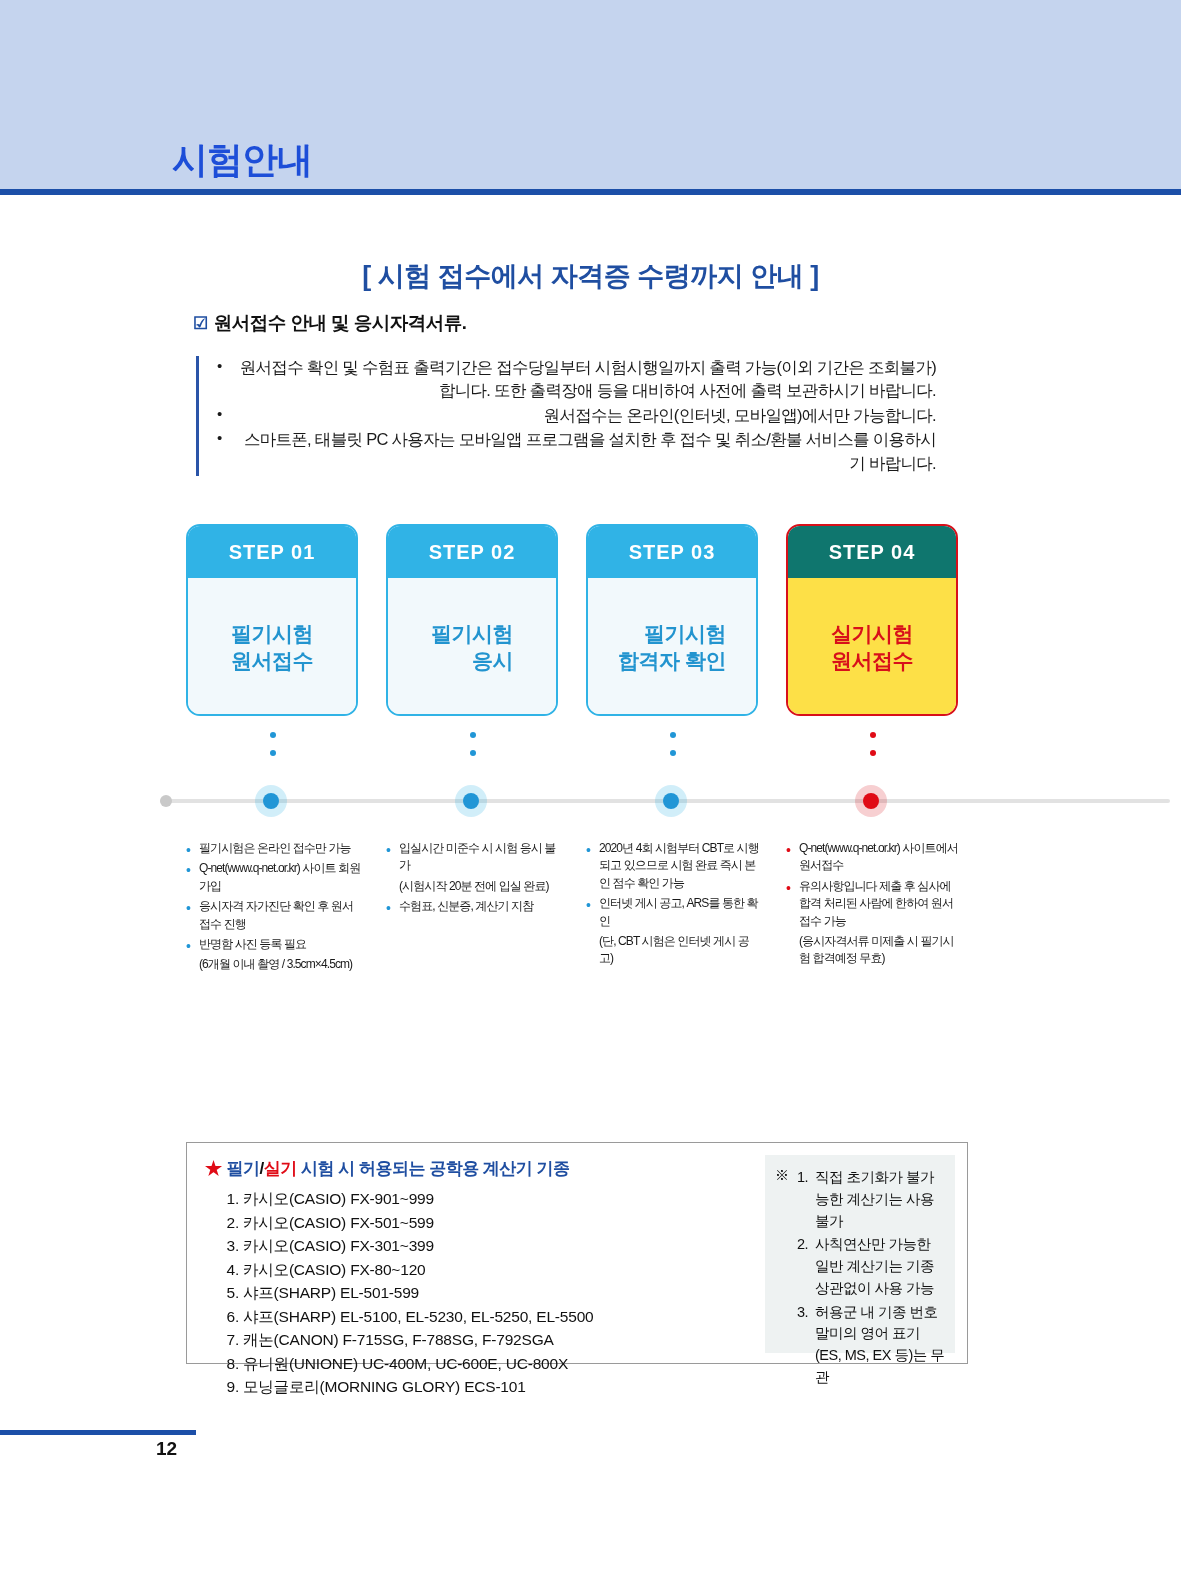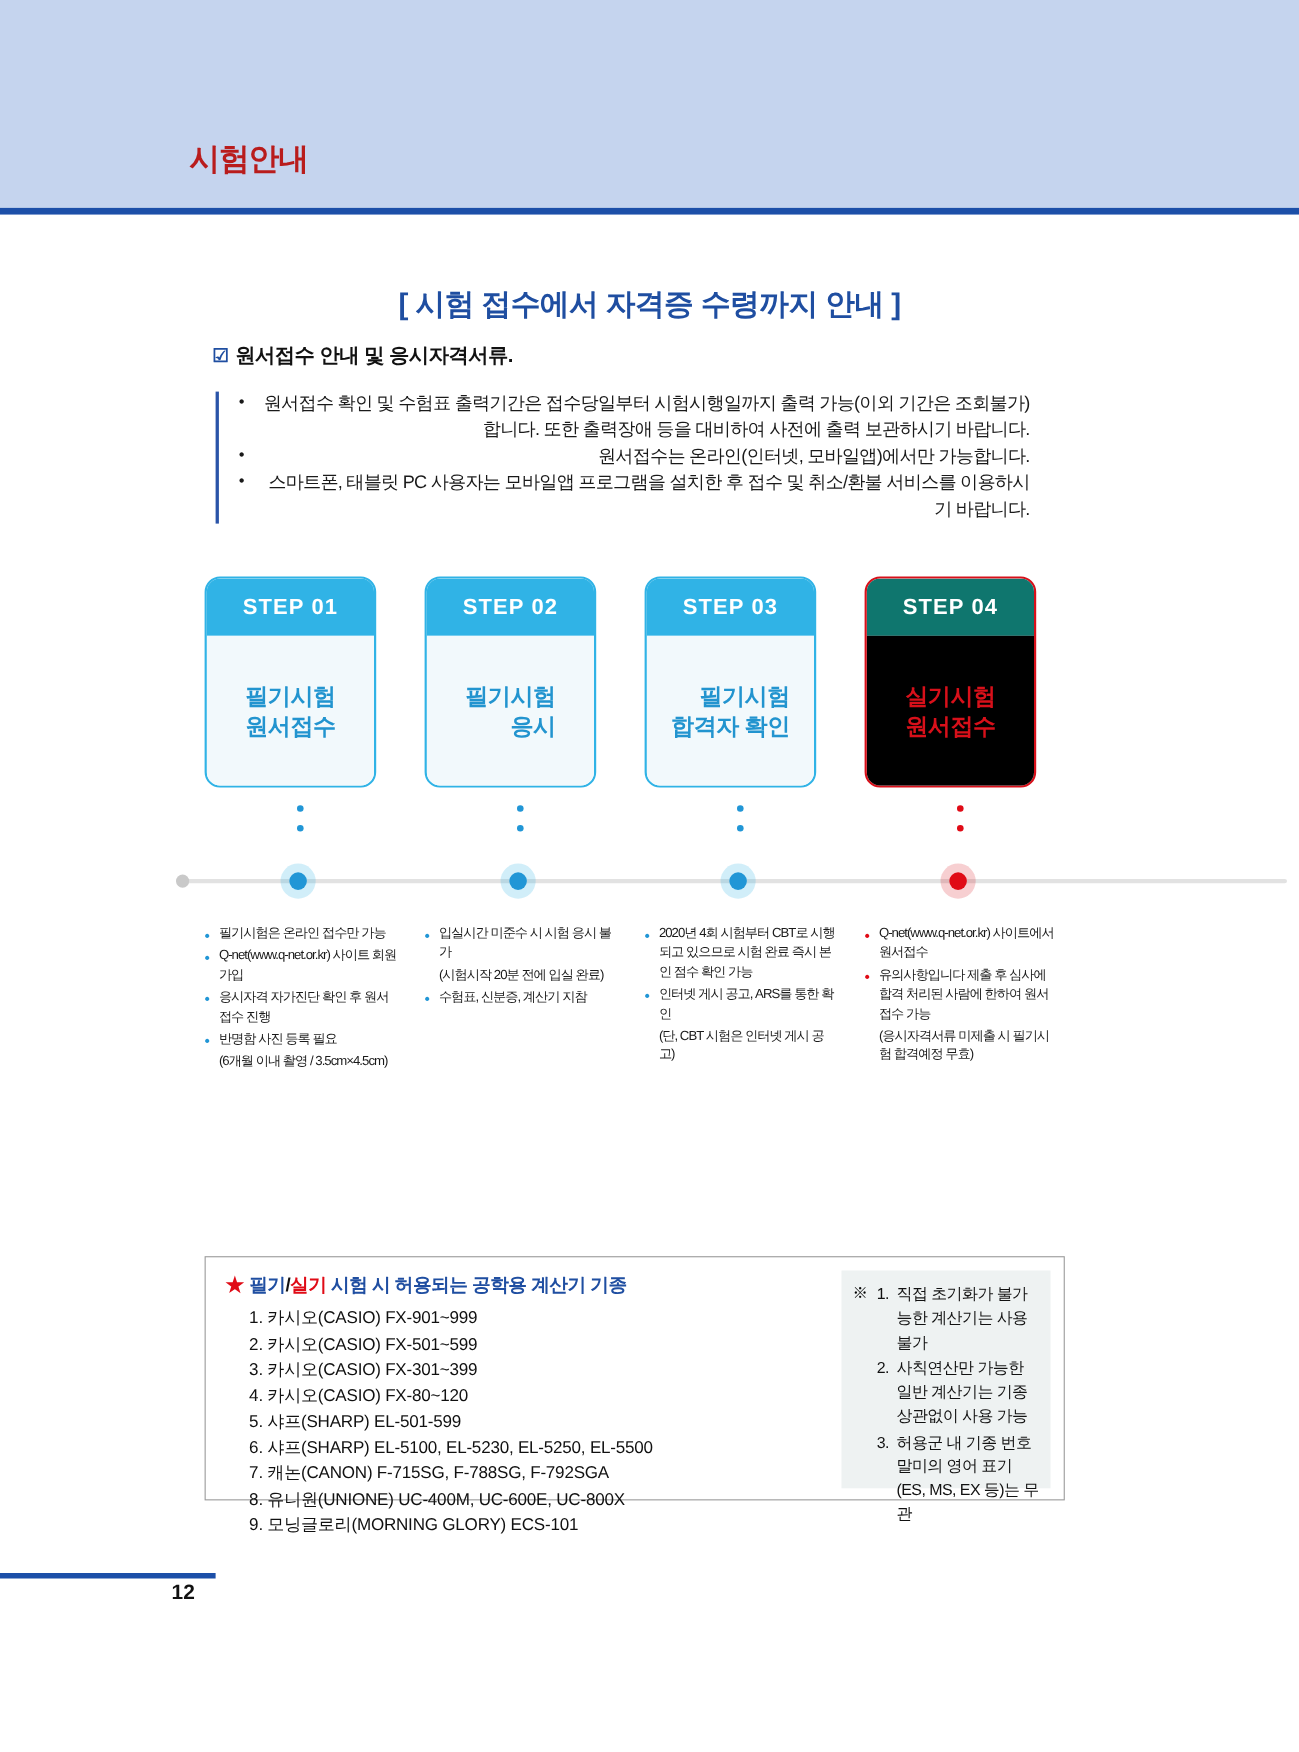--- a/index.html
+++ b/index.html
@@ -15,22 +15,22 @@
   
   .header-band {
     position:absolute; left:0; top:0; width:1181px; height:195px;
     background:#c5d4ee;
   }
   .header-band:after{
     content:""; position:absolute; left:0; bottom:0; width:100%; height:6px;
     background:#1c4fa8;
   }
   .header-title {
-    position:absolute; left:172px; top:126px;
-    font-size:28px; font-weight:bold; color:#b91c1c;
+    position:absolute; left:172px; top:136px;
+    font-size:36px; font-weight:bold; color:#1d4ed8;
     letter-spacing:-1px;
   }
 
   
   .page-title {
     position:absolute; top:258px; left:0; width:1181px;
     text-align:center;
     font-size:27px; font-weight:bold; color:#1f4ea1;
     letter-spacing:-0.5px;
   }
@@ -53,42 +53,42 @@
     padding-left:14px;
     text-align:right;
   }
   .notice-li:before{
     content:"•"; position:absolute; left:0; top:-1px; font-size:15px;
   }
 
   
   .steps { position:absolute; left:186px; top:524px; width:780px; height:195px; }
   .step-card {
-    position:absolute; top:0; width:156px; height:192px;
+    position:absolute; top:0; width:172px; height:192px;
     border-radius:14px;
     border:2px solid #30b3e6;
     background:#ffffff;
     overflow:hidden;
   }
   .step-card .cap {
     height:52px; background:#30b3e6; color:#fff;
     display:flex; align-items:center; justify-content:center;
     font-size:20px; font-weight:bold; letter-spacing:1px;
   }
   .step-card .body {
     height:138px; background:#f2f9fc;
     display:flex; align-items:center; justify-content:center;
     text-align:right;
     color:#2294cf; font-size:21px; font-weight:bold; line-height:1.3;
     letter-spacing:-0.5px;
     white-space:pre-line;
   }
   .step-card.red { border-color:#d8101a; }
   .step-card.red .cap { background:#0f766e; }
-  .step-card.red .body { color:#d8101a; background:#000000; }
+  .step-card.red .body { color:#d8101a; background:#fde047; }
 
   .s1 { left:0; }
   .s2 { left:200px; }
   .s3 { left:400px; }
   .s4 { left:600px; }
 
   
   .timeline {
     position:absolute; left:160px; top:795px; width:1022px; height:12px;
   }

